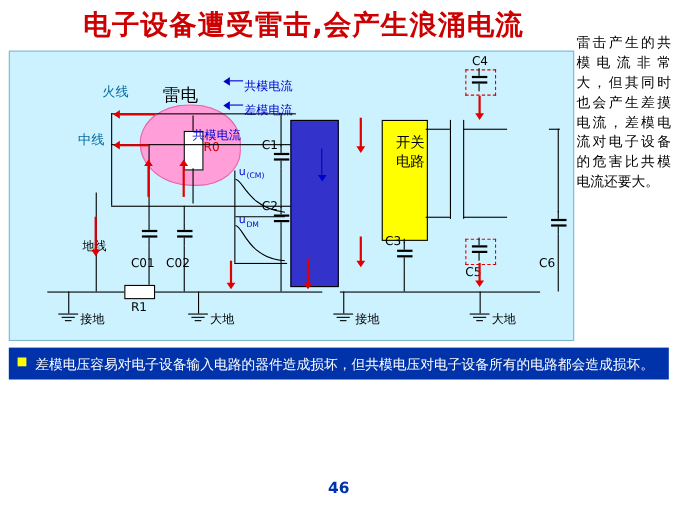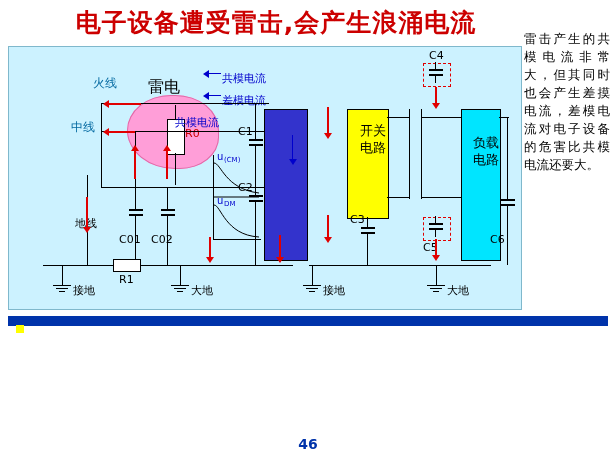--- a/index.html
+++ b/index.html
@@ -234,23 +234,20 @@
       <span>开关电路</span>
     </div>
 
     <div class="wire vw" style="left:400px;top:62px;height:90px;"></div>
     <div class="wire vw" style="left:412px;top:62px;height:90px;"></div>
     <div class="wire hw" style="left:378px;top:70px;width:22px;"></div>
     <div class="wire hw" style="left:378px;top:150px;width:22px;"></div>
     <div class="wire hw" style="left:412px;top:70px;width:40px;"></div>
     <div class="wire hw" style="left:412px;top:150px;width:40px;"></div>
 
-    <div class="blk-load">
-      <span>负载电路</span>
-    </div>
 
     <div class="cap" style="left:352px;top:180px;">
       <span class="p p1"></span>
         <span class="p p2"></span>
       <span class="lead-t"></span>
         <span class="lead-b"></span>
     </div>
     <div class="lbl" style="left:341px;top:166px;">C3</div>
     <div class="wire vw" style="left:358px;top:170px;height:4px;"></div>
     <div class="wire vw" style="left:358px;top:194px;height:24px;"></div>
@@ -352,18 +349,19 @@
     <div class="bluew" style="left:283px;top:88px;width:1px;height:26px;"></div>
     <div class="arw arw-db" style="left:280px;top:112px;"></div>
 
   </div>
 
   <div class="rightnote">雷击产生的共模电流非常大，但其同时也会产生差摸电流，差模电流对电子设备的危害比共模电流还要大。</div>
 
   <div class="bullets">
     <div class="bullet">
       <span class="sq"></span>
+      <span>差模电压容易对电子设备输入电路的器件造成损坏，但共模电压对电子设备所有的电路都会造成损坏。</span>
     </div>
   </div>
 
   <div class="pagenum">46</div>
 
 </div>
 
 </body></html>

